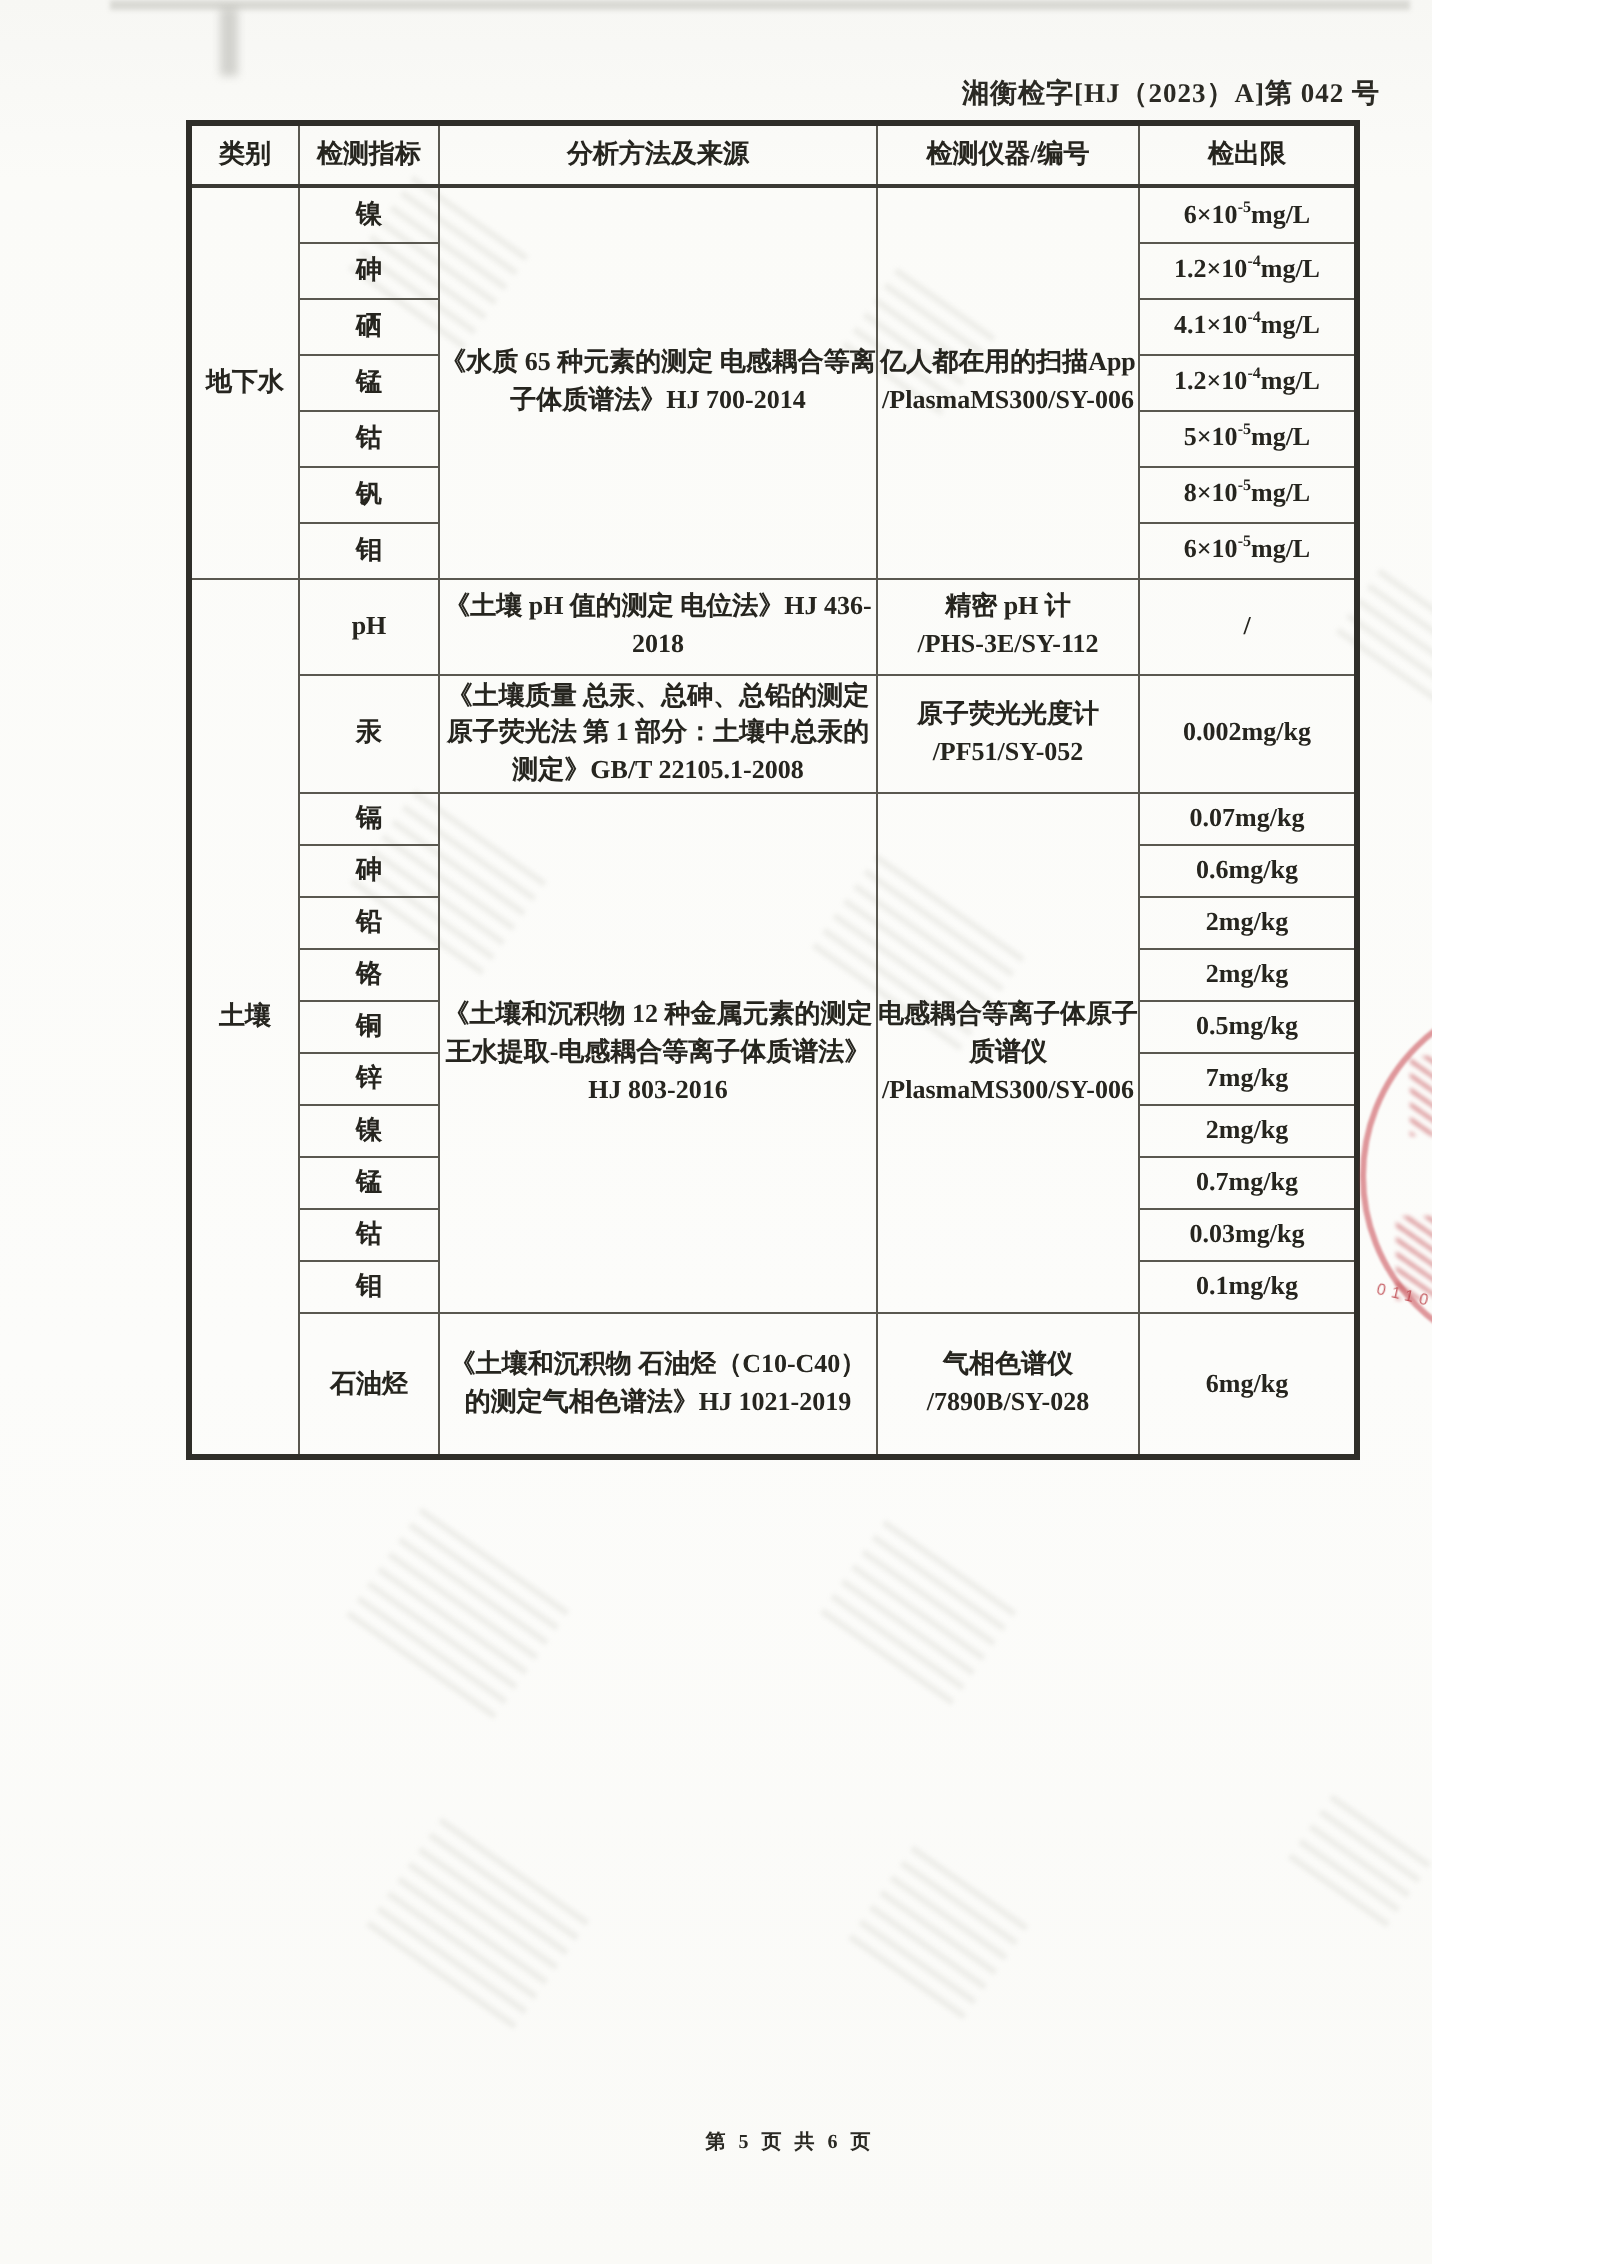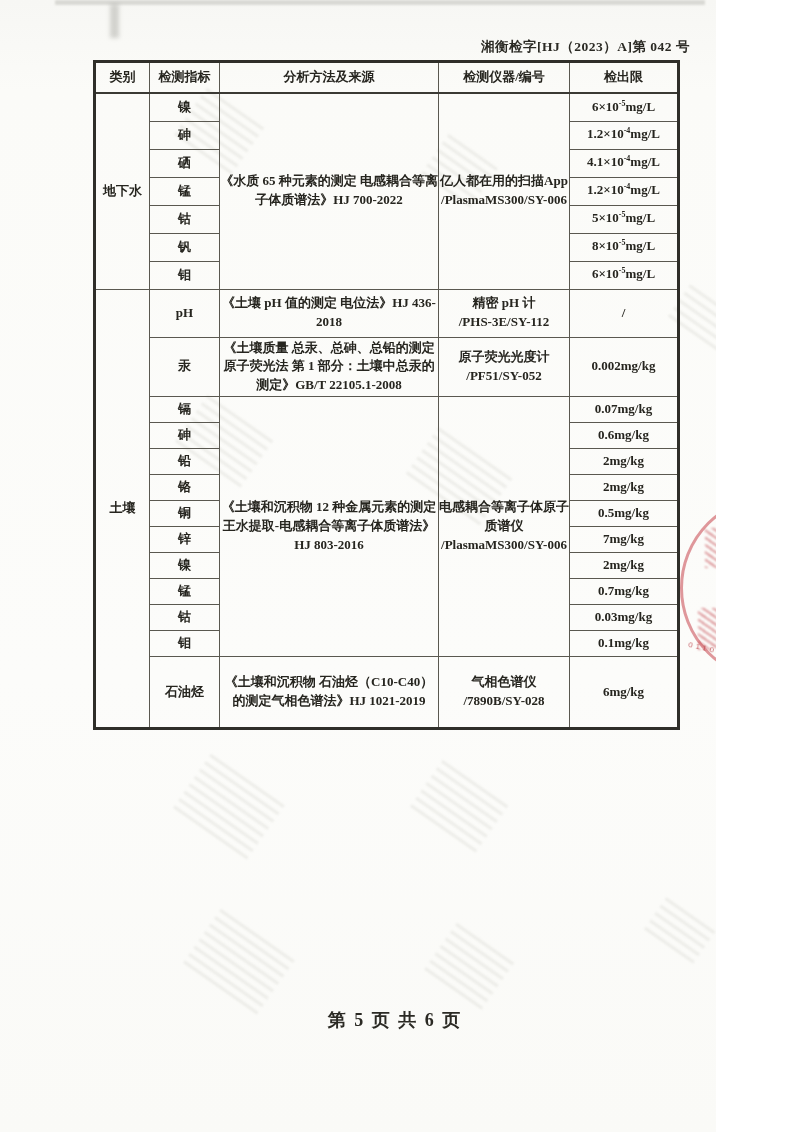--- a/index.html
+++ b/index.html
@@ -41,22 +41,22 @@
   td.lim sup{font-size:8px;}
   .inst-name,.inst-code{word-break:break-all;}
   
   .stamp-circle{position:absolute;left:680px;top:495px;width:180px;height:180px;border-radius:50%;
     border:3px solid rgba(198,68,76,.55);filter:blur(.6px);}
   .stamp-smudge{position:absolute;opacity:.55;filter:blur(1.1px);
     background:repeating-linear-gradient(35deg,#c2454c 0 2px,transparent 2px 6px);}
   .stamp-digits{position:absolute;left:688px;top:644px;color:rgba(186,60,68,.8);font-size:8px;
     letter-spacing:3px;transform:rotate(13deg);filter:blur(.3px);font-family:"Liberation Sans",sans-serif;}
   
-  .page-footer{position:absolute;top:1008px;left:0;width:790px;text-align:center;
-    font-size:18px;font-weight:700;letter-spacing:2px;color:#2b2a24;}
+  .page-footer{position:absolute;top:1064px;left:0;width:790px;text-align:center;
+    font-size:10px;font-weight:700;letter-spacing:2px;color:#2b2a24;}
   
   .cs-wrap{position:absolute;top:1086px;right:12px;text-align:right;font-family:"Liberation Sans","DejaVu Sans",sans-serif;}
   .cs-top{display:flex;align-items:center;justify-content:flex-end;gap:6px;}
   .cs-badge{width:25px;height:25px;border-radius:6px;background:#16242f;position:relative;
     display:flex;align-items:flex-start;justify-content:center;overflow:hidden;}
   .cs-badge .cs-txt{color:#fff;font-weight:700;font-size:12px;line-height:19px;}
   .cs-badge .cs-teal{position:absolute;bottom:0;left:0;width:100%;height:5px;background:#31d7a9;}
   .cs-name{font-size:16px;font-weight:700;color:#1f2a35;}
   .cs-tm{font-size:8px;vertical-align:top;color:#1f2a35;}
   .cs-tagline{margin-top:3px;font-size:8.5px;color:#a6a6a3;letter-spacing:1.6px;}
@@ -97,21 +97,21 @@
       <th>类别</th>
       <th>检测指标</th>
       <th>分析方法及来源</th>
       <th>检测仪器/编号</th>
       <th>检出限</th>
     </tr>
 
     <tr class="h-gw">
       <td class="cat" rowspan="7">地下水</td>
       <td class="ind">镍</td>
-      <td class="method" rowspan="7">《水质 65 种元素的测定 电感耦合等离子体质谱法》HJ 700-2022</td>
+      <td class="method" rowspan="7">《水质 65 种元素的测定 电感耦合等离子体质谱法》HJ 700-2014</td>
       <td class="inst" rowspan="7">
         <div class="inst-name">亿人都在用的扫描App</div>
         <div class="inst-code">/PlasmaMS300/SY-006</div>
       </td>
       <td class="lim"><span>6×10</span><sup>-5</sup><span>mg/L</span></td>
     </tr>
     <tr class="h-gw">
       <td class="ind">砷</td>
       <td class="lim"><span>1.2×10</span><sup>-4</sup><span>mg/L</span></td>
     </tr>

